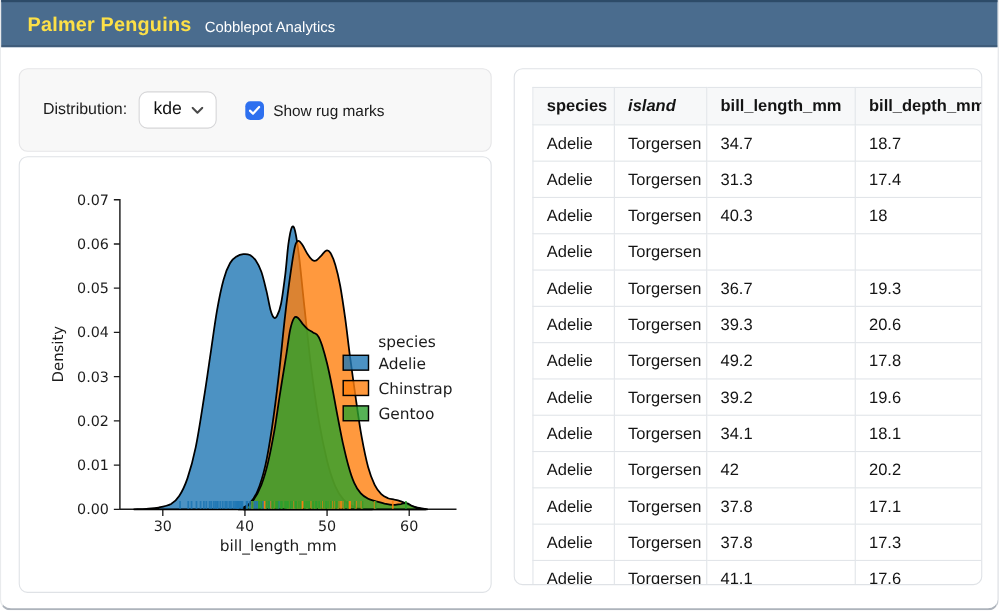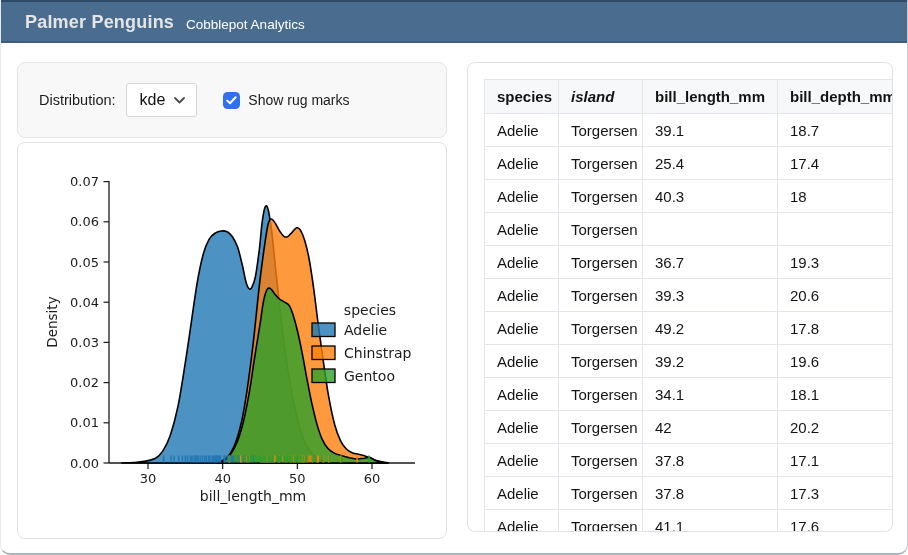--- a/index.html
+++ b/index.html
@@ -6,33 +6,33 @@
   html,body { background:#fff; }
   body { font-family:"Liberation Sans", sans-serif; width:908px; height:555px; }
   .window { position:relative; width:908px; height:555px; background:#fff; overflow:hidden;
             border-right:1px solid #c6cbd1; border-left:1px solid #e9ebed; border-bottom:2px solid #adb3bb;
             border-radius:0 0 10px 10px; }
 
   
   .navbar { height:43px; background:#4a6c8e; border-top:2px solid #2d4b68;
             box-shadow: inset 0 -2px 0 rgba(0,0,0,0.14);
             display:flex; align-items:center; padding:0 24px; }
-  .navbar-title { color:#e5e5e5; font-size:18px; font-weight:700; letter-spacing:.2px; }
+  .navbar-title { color:#fde047; font-size:18px; font-weight:700; letter-spacing:.2px; }
   .navbar-subtitle { color:#ffffff; font-size:13.5px; font-weight:500; margin-left:12px; padding-top:3px; }
 
   
   .card { position:absolute; background:#fff; border:1px solid #dfe2e6; border-radius:8px; }
   .controls-card { left:16px; top:62px; width:430px; height:76px; background:#f8f8f8; border-color:#e5e5e7;
                    display:flex; align-items:center; padding:0 21px; }
   .chart-card { left:16px; top:142px; width:430px; height:397px; }
   .table-card { left:466px; top:62px; width:426px; height:470px; padding:16px; overflow:hidden; }
 
   
   .ctl-label { font-size:14.5px; color:#1b1b1b; }
-  .select-box { margin-left:10px; height:34px; background:#fff; border:1px solid #d6d6d8; border-radius:3px;
+  .select-box { margin-left:10px; height:34px; background:#fff; border:1px solid #d6d6d8; border-radius:8px;
                 display:flex; align-items:center; padding:0 11px 0 13px; cursor:pointer; }
   .select-value { font-size:16px; color:#111; }
   .select-box svg { margin-left:9px; }
   .check-group { margin-left:26px; display:flex; align-items:center; cursor:pointer; }
   .checkbox { width:17px; height:17px; background:#2e70ef; border-radius:4.5px;
               display:flex; align-items:center; justify-content:center; }
   .check-label { font-size:14px; color:#1b1b1b; margin-left:8px; }
 
   
   table { border-collapse:collapse; table-layout:fixed; width:428px; font-size:15px; color:#141414; }
@@ -254,27 +254,27 @@
             <th style="width: 74px;">species</th>
             <th style="width: 84px; font-style: italic;">island</th>
             <th style="width: 135px;">bill_length_mm</th>
             <th style="width: 135px;">bill_depth_mm</th>
           </tr>
         </thead>
       <tbody id="tbody">
           <tr>
             <td>Adelie</td>
             <td>Torgersen</td>
-            <td>39.1</td>
+            <td>34.7</td>
             <td>18.7</td>
           </tr>
           <tr>
             <td>Adelie</td>
             <td>Torgersen</td>
-            <td>25.4</td>
+            <td>31.3</td>
             <td>17.4</td>
           </tr>
           <tr>
             <td>Adelie</td>
             <td>Torgersen</td>
             <td>40.3</td>
             <td>18</td>
           </tr>
           <tr>
             <td>Adelie</td>

